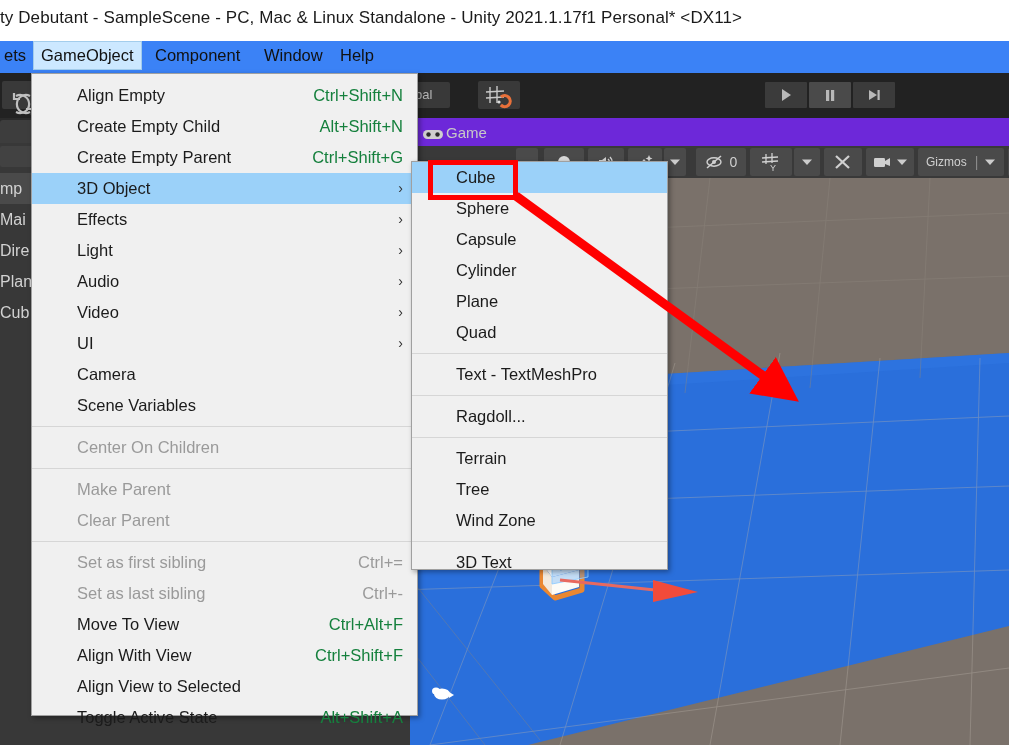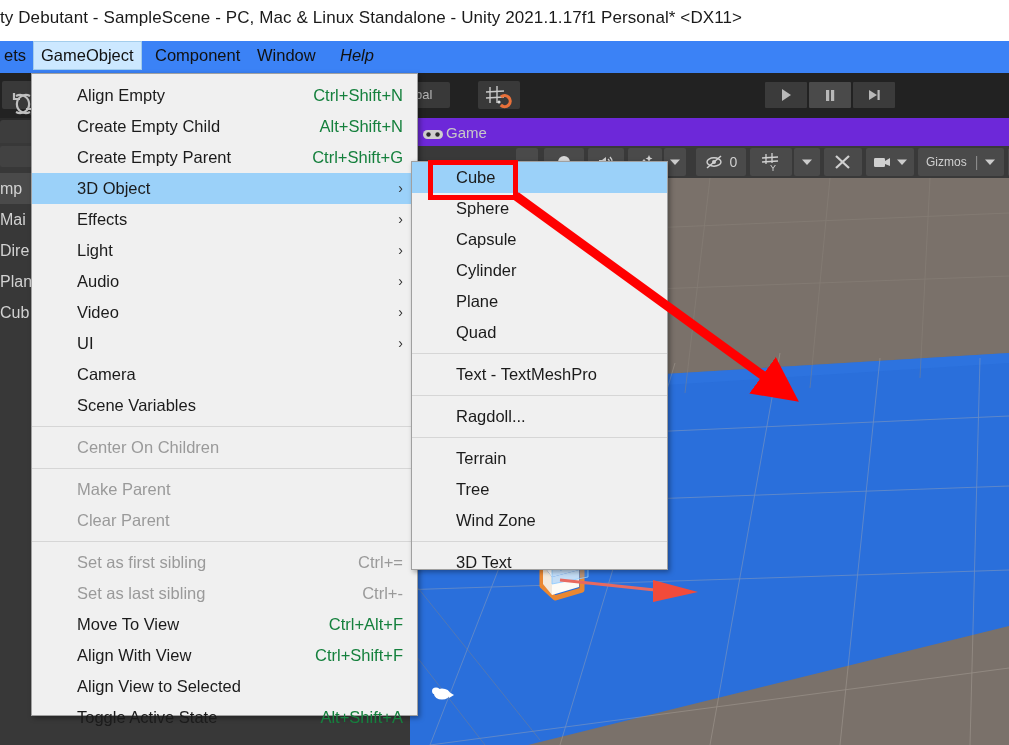--- a/index.html
+++ b/index.html
@@ -227,22 +227,22 @@
 <div id="root">
 
   <div class="titlebar">
     <div class="title">ty Debutant - SampleScene - PC, Mac &amp; Linux Standalone - Unity 2021.1.17f1 Personal* &lt;DX11&gt;</div>
   </div>
 
   <div class="menubar">
     <div class="mb-item" style="left:-3px;">ets</div>
     <div class="mb-item active" style="left:33px;">GameObject</div>
     <div class="mb-item" style="left:148px;">Component</div>
-    <div class="mb-item" style="left:250px;">Window</div>
-    <div class="mb-item" style="left:333px;font-style:italic;">Help</div>
+    <div class="mb-item" style="left:257px;">Window</div>
+    <div class="mb-item" style="left:333px;">Help</div>
   </div>
 
   <div class="unity">
 
     <div class="unity-toolbar">
       <div class="tb-btn" style="left:2px; top:8px; width:38px; height:28px;">
         <svg class="undo-icon" viewBox="0 0 30 26">
           <path d="M8 5 A9 9 0 1 1 8 21" fill="none" stroke="#c0c0c0" stroke-width="2.2"></path>
           <path d="M22 21 A9 9 0 1 1 22 5" fill="none" stroke="#c0c0c0" stroke-width="2.2"></path>
           <path d="M6 2 L6 8 L12 8" fill="none" stroke="#c0c0c0" stroke-width="2.2"></path>

